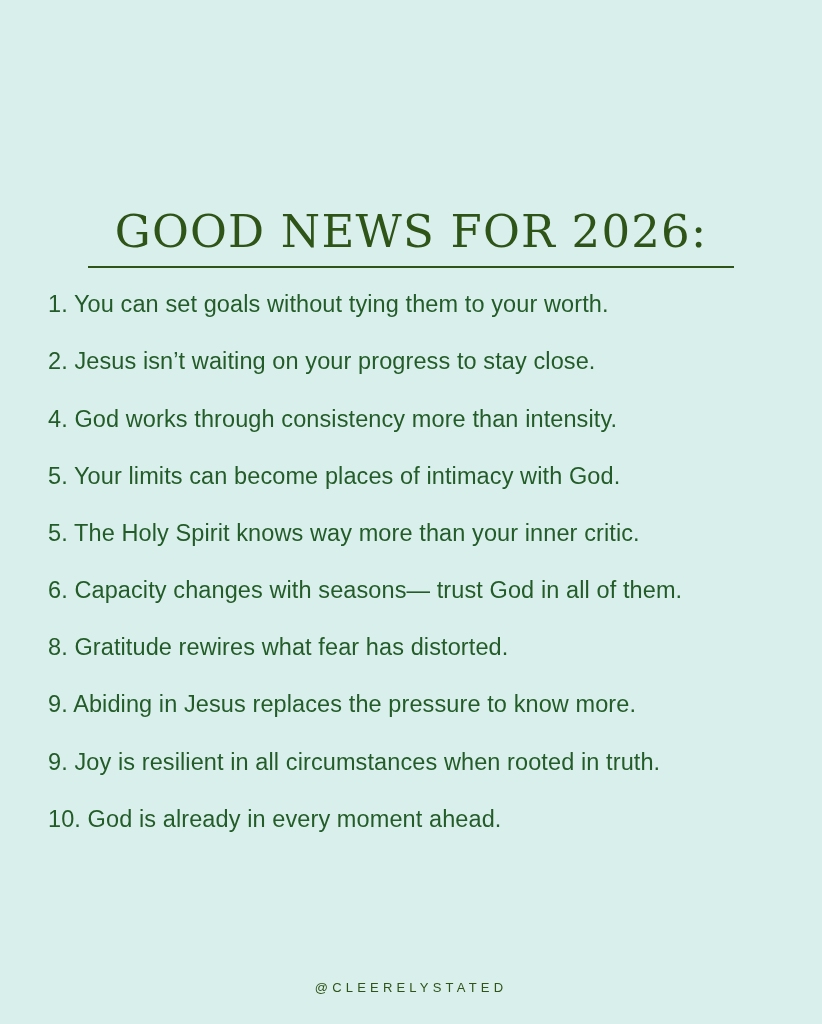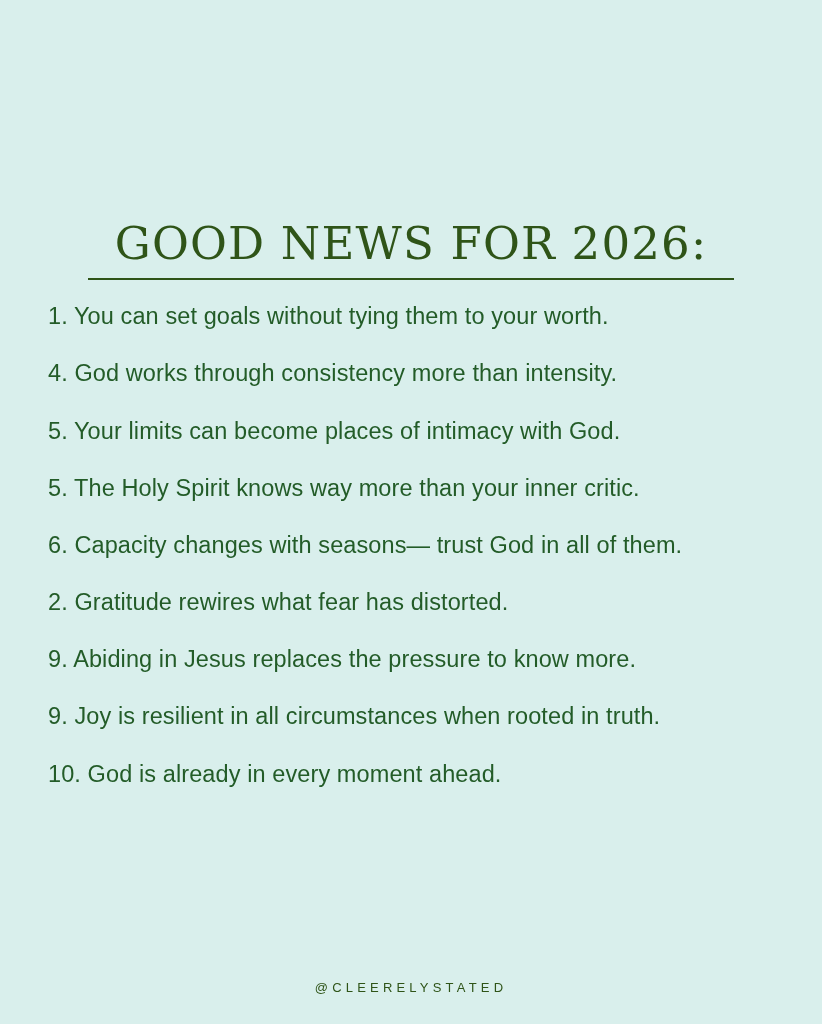--- a/index.html
+++ b/index.html
@@ -21,21 +21,20 @@
     position: relative;
     display: flex;
     flex-direction: column;
   }
   .content {
     padding: 0 48px;
     margin-top: 206px;
   }
   .title-block {
     text-align: center;
-    margin-top: 12px;
   }
   .title {
     font-family: "DejaVu Serif", serif;
     font-size: 45px;
     letter-spacing: 1.2px;
     color: #2f5418;
     font-weight: 400;
     margin: 0;
     line-height: 1.15;
     white-space: nowrap;
@@ -81,25 +80,26 @@
 
   <div class="content">
 
     <div class="title-block">
       <h1 class="title">GOOD NEWS FOR 2026:</h1>
       <div class="title-rule"></div>
     </div>
 
     <ul class="list">
       <li class="list-item">1. You can set goals without tying them to your worth.</li>
+      <li class="list-item">2. Jesus isn’t waiting on your progress to stay close.</li>
       <li class="list-item">4. God works through consistency more than intensity.</li>
       <li class="list-item">5. Your limits can become places of intimacy with God.</li>
       <li class="list-item">5. The Holy Spirit knows way more than your inner critic.</li>
       <li class="list-item">6. Capacity changes with seasons— trust God in all of them.</li>
-      <li class="list-item">2. Gratitude rewires what fear has distorted.</li>
+      <li class="list-item">8. Gratitude rewires what fear has distorted.</li>
       <li class="list-item">9. Abiding in Jesus replaces the pressure to know more.</li>
       <li class="list-item">9. Joy is resilient in all circumstances when rooted in truth.</li>
       <li class="list-item">10. God is already in every moment ahead.</li>
     </ul>
 
   </div>
 
   <div class="footer">
     <span class="handle">@CLEERELYSTATED</span>
   </div>

